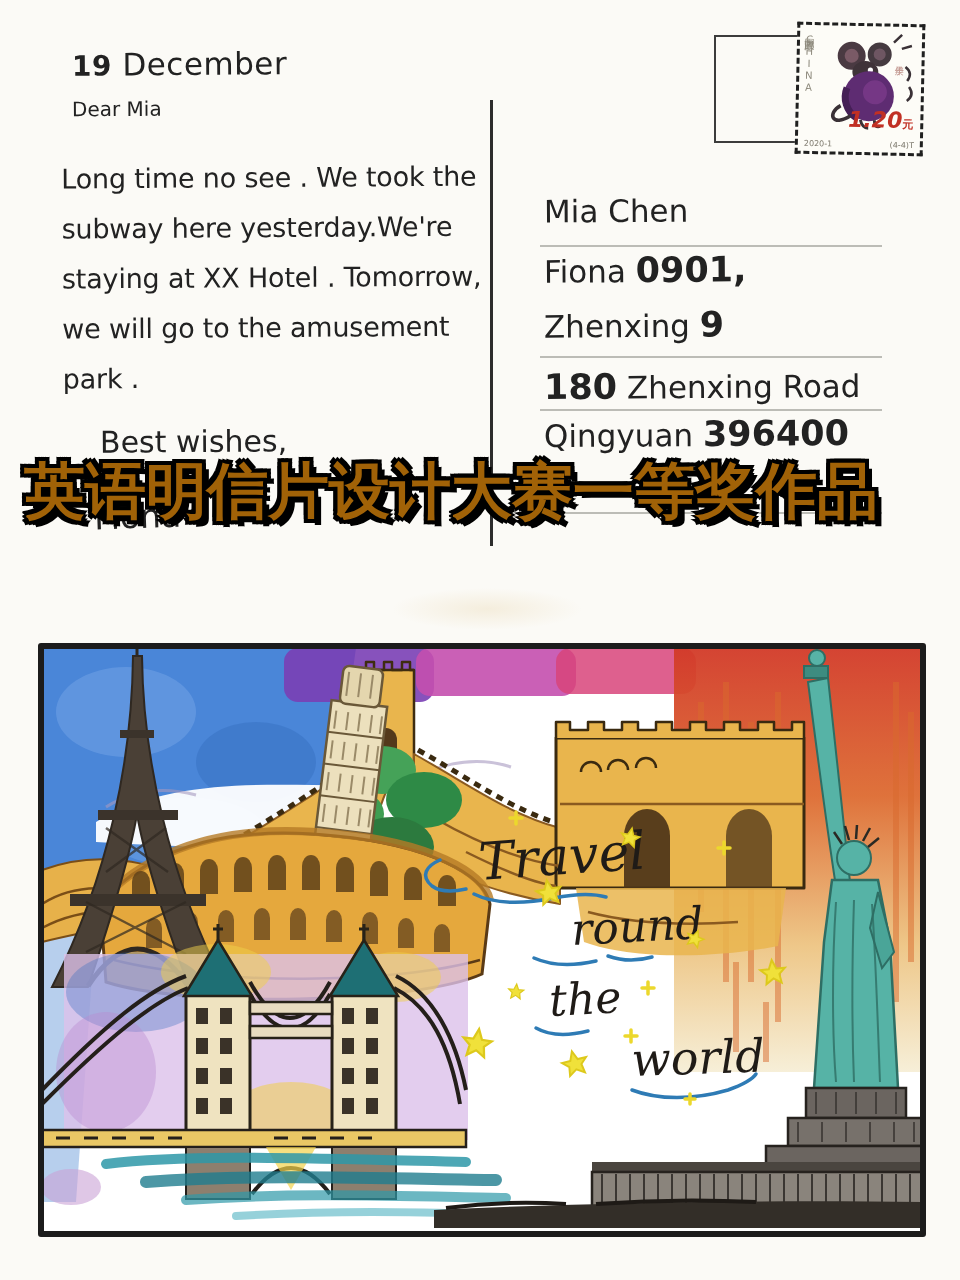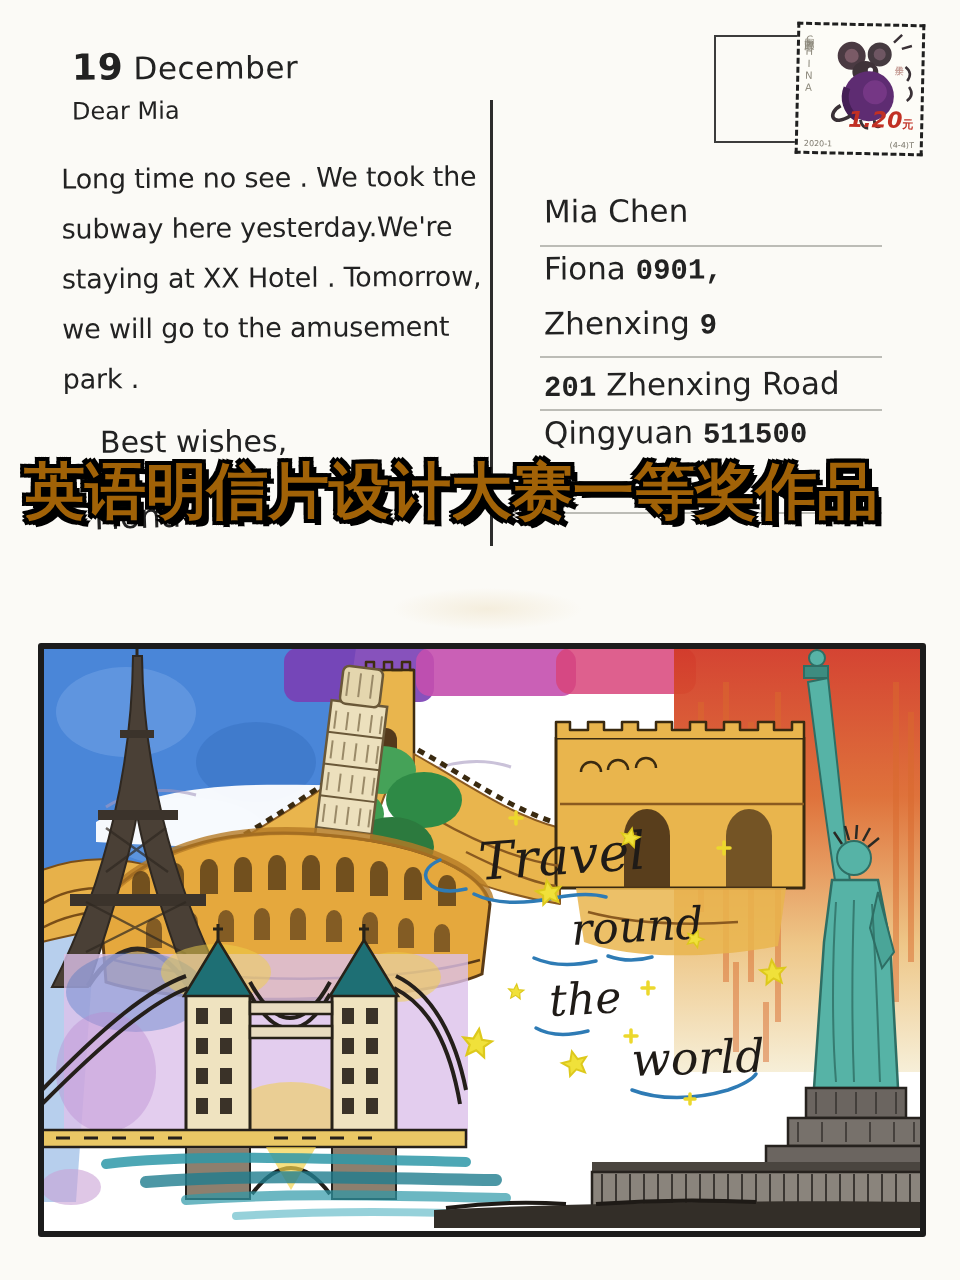--- a/index.html
+++ b/index.html
@@ -5,28 +5,28 @@
   html,body{margin:0;padding:0;}
   body{
     width:960px;height:1280px;position:relative;overflow:hidden;
     background:#fbfaf6;
     font-family:"DejaVu Sans",sans-serif;color:#1e1e1e;
   }
   .abs{position:absolute;}
   
   .hand{font-family:"DejaVu Sans",sans-serif;color:#222;transform:rotate(-.4deg);}
   .date-line{left:72px;top:46px;font-size:31px;letter-spacing:.5px;}
-  .date-day{font-weight:700;font-size:36px;}
-  .salutation{left:72px;top:97px;font-size:24px;}
+  .date-day{font-weight:700;font-size:28px;}
+  .salutation{left:72px;top:97px;font-size:20px;}
   .message{left:62px;top:162px;width:430px;font-size:27px;letter-spacing:-.2px;}
   .message .m-line{height:50px;white-space:nowrap;}
   .b{font-weight:400;}
   .divider{left:490px;top:100px;width:3px;height:446px;background:#2c2c2c;}
   .addr-line{left:544px;font-size:31px;white-space:nowrap;}
-  .addr-b{font-weight:700;font-size:29px;font-family:Liberation Mono, monospace;}
+  .addr-b{font-weight:700;font-size:35px;}
   .rule{left:540px;width:342px;height:0;border-top:2px solid #bcbcb6;}
   .closing{left:100px;top:424px;font-size:30px;z-index:1;}
   .signature{left:94px;top:497px;font-size:33px;z-index:1;transform:rotate(-2deg);}
   
   .stamp-box{left:714px;top:35px;width:84px;height:104px;border:2px solid #3c3c3c;}
   .stamp{
     left:796px;top:23px;width:128px;height:132px;background:#fdfcf7;
     border:3px dashed #1f1f1f;box-sizing:border-box;transform:rotate(1.2deg);
   }
   .stamp-country{
@@ -77,23 +77,23 @@
   <div class="m-line">park .</div>
 </div>
 
 <div class="abs divider"></div>
 
 <div class="abs hand addr-line" style="top:193px"><span>Mia Chen</span></div>
 <div class="abs rule" style="top:245px"></div>
 <div class="abs hand addr-line" style="top:250px"><span>Fiona </span><span class="addr-b">0901,</span></div>
 <div class="abs hand addr-line" style="top:305px"><span>Zhenxing </span><span class="addr-b">9</span></div>
 <div class="abs rule" style="top:356px"></div>
-<div class="abs hand addr-line" style="top:366px"><span class="addr-b">201</span><span> Zhenxing Road</span></div>
+<div class="abs hand addr-line" style="top:366px"><span class="addr-b">180</span><span> Zhenxing Road</span></div>
 <div class="abs rule" style="top:409px"></div>
-<div class="abs hand addr-line" style="top:414px"><span>Qingyuan </span><span class="addr-b">511500</span></div>
+<div class="abs hand addr-line" style="top:414px"><span>Qingyuan </span><span class="addr-b">396400</span></div>
 <div class="abs rule" style="top:512px"></div>
 
 <div class="abs hand closing">Best wishes,</div>
 <div class="abs hand signature">Fiona</div>
 
 <div class="abs stamp-box"></div>
 
 <div class="abs stamp">
   <span class="stamp-country">中国邮政CHINA</span>
   <svg width="122" height="104" viewBox="0 0 122 104" style="position:absolute;left:10px;top:6px">

